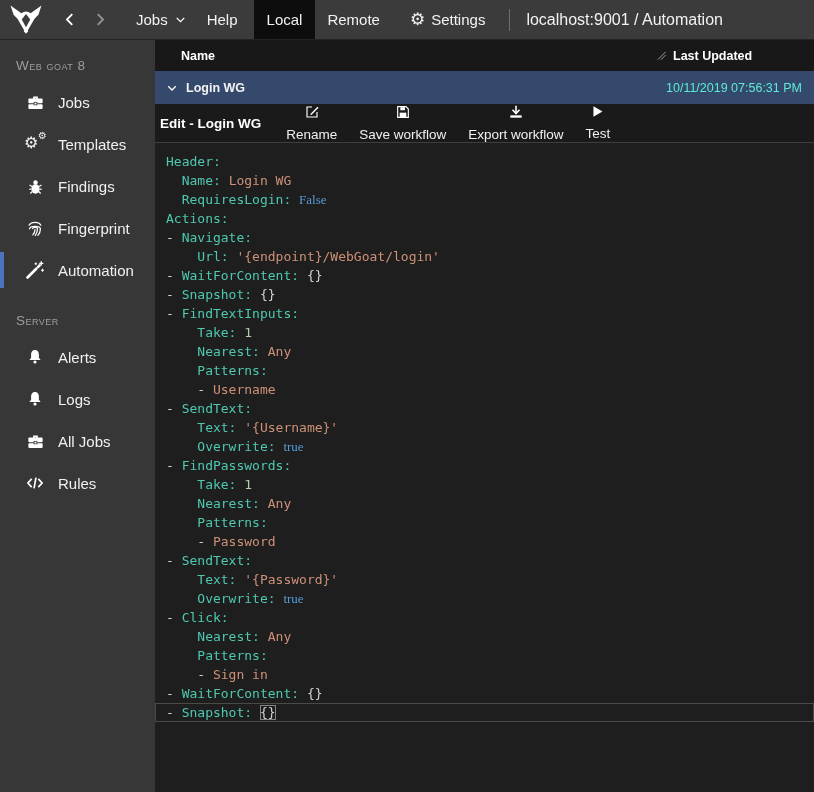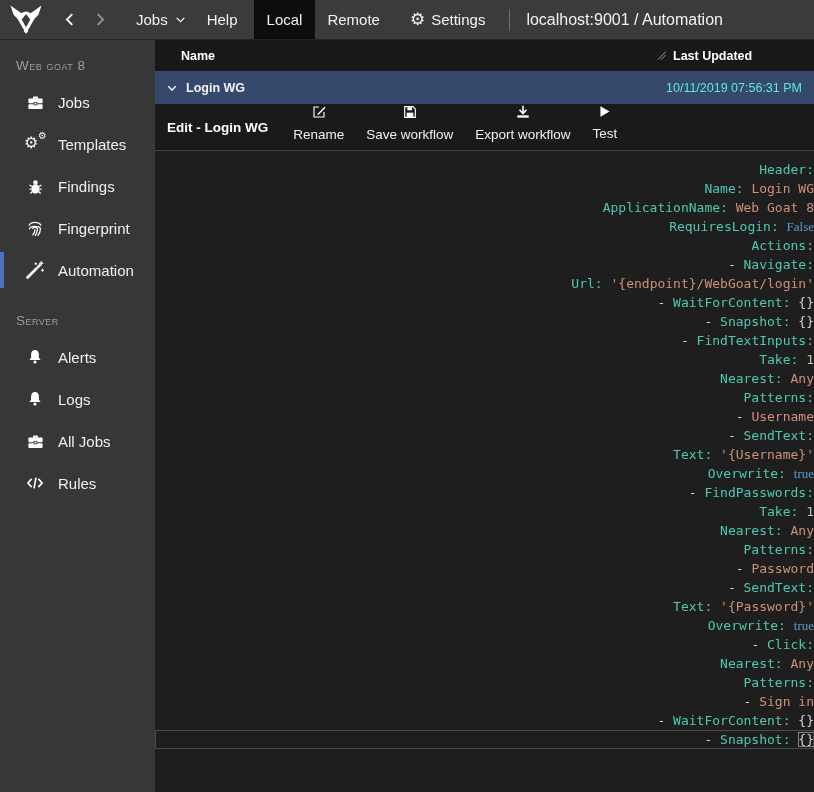--- a/index.html
+++ b/index.html
@@ -48,28 +48,28 @@
   .col-name { padding-left:26px; }
   .spacer { flex:1; }
   .grip { margin-right:6px; display:flex; align-items:center; cursor:col-resize; }
   .col-right { width:141px; flex:none; }
   .wf-row { height:33px; background:#35496d; display:flex; align-items:center; font-size:12.5px; cursor:pointer; }
   .row-chev { margin-left:11px; display:flex; align-items:center; }
   .row-name { margin-left:8px; font-weight:bold; color:#f2f2f2; }
   .row-date { width:148px; flex:none; color:#5eead4; }
 
   
-  .toolbar { height:47px; background:#1a1a1a; border-bottom:1px solid #3f3f3f;
-    display:flex; align-items:center; padding-left:12px; font-size:13.5px; }
+  .toolbar { height:39px; background:#1a1a1a; border-bottom:1px solid #3f3f3f;
+    display:flex; align-items:center; padding-left:5px; font-size:13.5px; }
   .tool-title { font-weight:bold; color:#fff; margin-right:14px; }
   .tool-btn { display:flex; align-items:center; gap:7px; padding:0 11px; height:100%; cursor:pointer; color:#f0f0f0;flex-direction:column; }
 
   
   .editor { flex:1; background:#1e1e1e; padding-top:9px; overflow:hidden; cursor:text;
-    font-family:"DejaVu Sans Mono","Liberation Mono",monospace; font-size:13px; line-height:19px;text-align:right; }
+    font-family:"DejaVu Sans Mono","Liberation Mono",monospace; font-size:13px; line-height:19px; }
   .code-line { height:19px; white-space:pre; padding-left:11px; }
   .code-line.current { outline:1px solid #4a4a4a; outline-offset:-1px; }
   .tok-key { color:#4EC9B0; }
   .tok-str { color:#ce9178; }
   .tok-bool { color:#569cd6;font-family:Liberation Serif, serif; }
   .tok-num { color:#b5cea8; }
   .tok-punct { color:#d4d4d4; }
   .tok-match { color:#d4d4d4; outline:1px solid #858585; outline-offset:-1px; }
 
   svg { display:block; }
@@ -299,21 +299,20 @@
               <path d="M5.5 3.5 L20 12 L5.5 20.5 Z" fill="#fff"></path>
             </svg>
         </span>
         <span>Test</span>
       </span>
     </div>
 
     <div class="editor">
         <div class="code-line"><span class="tok-key">Header:</span></div>
         <div class="code-line"><span class="tok-punct">  </span><span class="tok-key">Name:</span><span class="tok-punct"> </span><span class="tok-str">Login WG</span></div>
-        <div class="code-line"><span class="tok-punct">  </span><span class="tok-key">ApplicationName:</span><span class="tok-punct"> </span><span class="tok-str">Web Goat 8</span></div>
         <div class="code-line"><span class="tok-punct">  </span><span class="tok-key">RequiresLogin:</span><span class="tok-punct"> </span><span class="tok-bool">False</span></div>
         <div class="code-line"><span class="tok-key">Actions:</span></div>
         <div class="code-line"><span class="tok-punct">- </span><span class="tok-key">Navigate:</span></div>
         <div class="code-line"><span class="tok-punct">    </span><span class="tok-key">Url:</span><span class="tok-punct"> </span><span class="tok-str">'{endpoint}/WebGoat/login'</span></div>
         <div class="code-line"><span class="tok-punct">- </span><span class="tok-key">WaitForContent:</span><span class="tok-punct"> {}</span></div>
         <div class="code-line"><span class="tok-punct">- </span><span class="tok-key">Snapshot:</span><span class="tok-punct"> {}</span></div>
         <div class="code-line"><span class="tok-punct">- </span><span class="tok-key">FindTextInputs:</span></div>
         <div class="code-line"><span class="tok-punct">    </span><span class="tok-key">Take:</span><span class="tok-punct"> </span><span class="tok-num">1</span></div>
         <div class="code-line"><span class="tok-punct">    </span><span class="tok-key">Nearest:</span><span class="tok-punct"> </span><span class="tok-str">Any</span></div>
         <div class="code-line"><span class="tok-punct">    </span><span class="tok-key">Patterns:</span></div>

